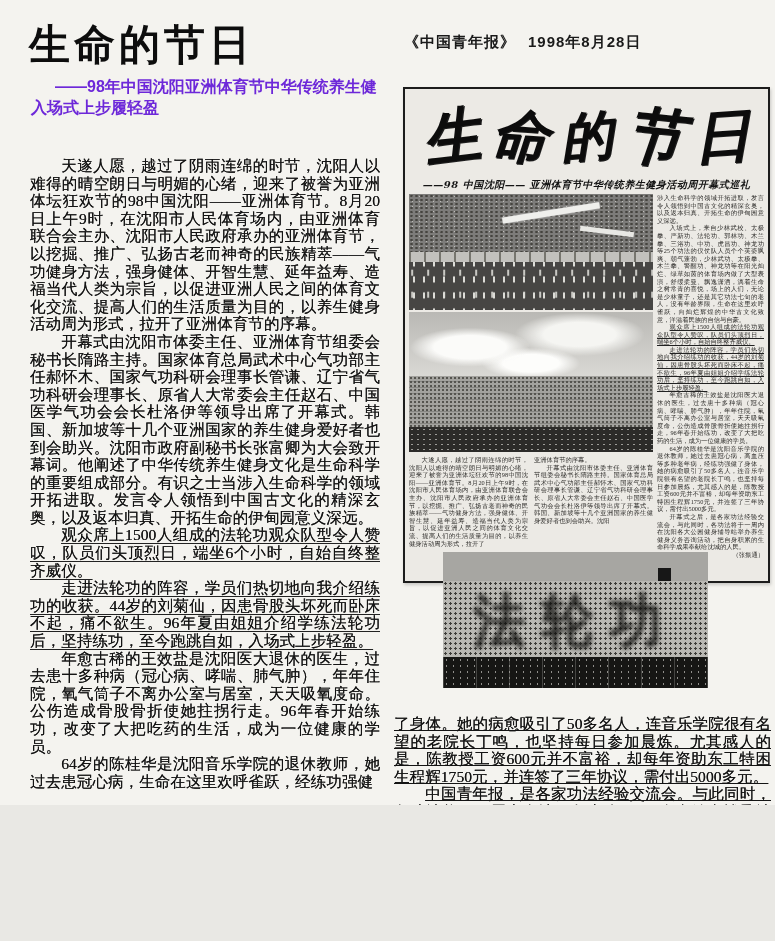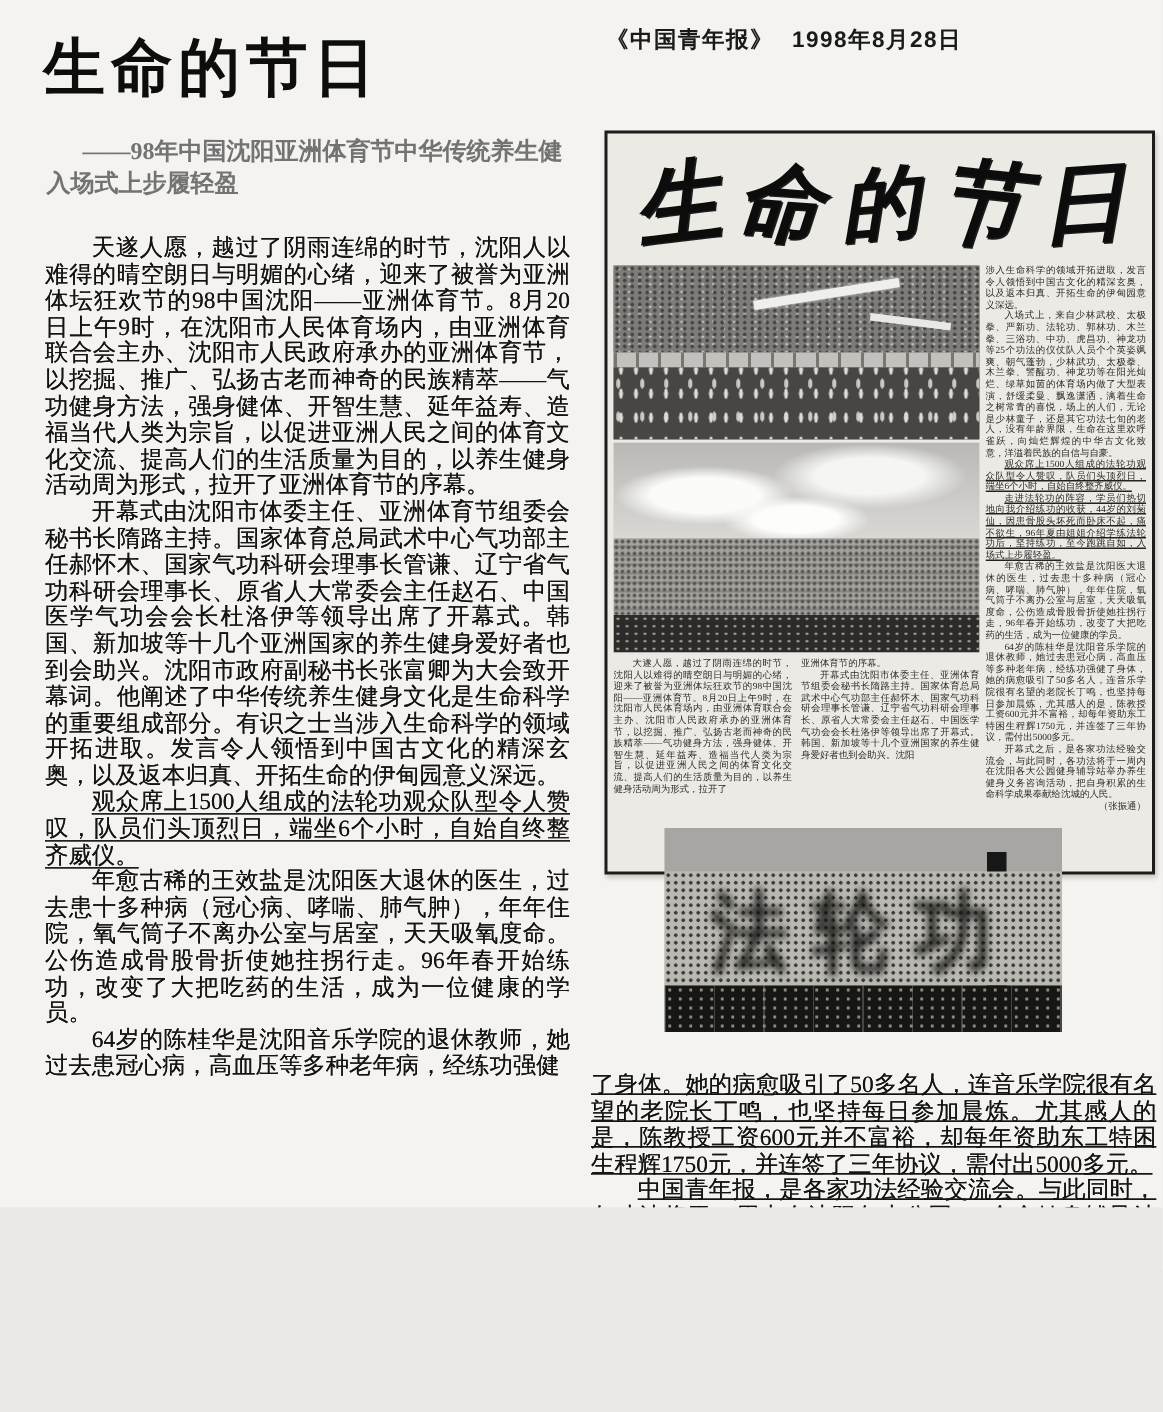--- a/index.html
+++ b/index.html
@@ -11,30 +11,30 @@
     color:#161616;
   }
   
   .main-title{
     position:absolute;left:29px;top:18px;
     font-family:"Liberation Sans","DejaVu Sans",sans-serif;
     font-weight:bold;font-size:41px;letter-spacing:4px;color:#0d0d0d;
     transform:scaleY(1.02);white-space:nowrap;
   }
   .source-line{
-    position:absolute;left:404px;top:17px;
+    position:absolute;left:404px;top:33px;
     font-family:"Liberation Sans","DejaVu Sans",sans-serif;
     font-size:15px;font-weight:bold;letter-spacing:1px;color:#1a1a1a;
     white-space:nowrap;
   }
   .source-line .gap{display:inline-block;width:12px;}
   .subtitle{
-    position:absolute;left:31px;top:91px;width:356px;
-    font-family:Liberation Serif, serif;
-    font-weight:bold;font-size:16px;line-height:21px;color:#737373;
+    position:absolute;left:31px;top:76px;width:356px;
+    font-family:Liberation Sans, sans-serif;
+    font-weight:bold;font-size:16px;line-height:21px;color:#6d28d9;
   }
   .subtitle .l1{padding-left:24px;display:block;}
   .subtitle .l2{display:block;}
   
   .body-col{
     text-align:justify;font-size:15.6px;line-height:17.6px;
     color:#141414;text-shadow:0 0 .4px #2a2a2a;margin-top:16px;
   }
   .body-col p{margin:0;text-indent:2em;}
   .left-col{position:absolute;left:30px;top:141px;width:350px;height:795px;overflow:hidden;}
@@ -188,32 +188,34 @@
   </div>
   <div class="subtitle">
     <span class="l1">——98年中国沈阳亚洲体育节中华传统养生健</span>
     <span class="l2">入场式上步履轻盈</span>
   </div>
 
   <div class="body-col left-col">
     <p>天遂人愿，越过了阴雨连绵的时节，沈阳人以难得的晴空朗日与明媚的心绪，迎来了被誉为亚洲体坛狂欢节的98中国沈阳——亚洲体育节。8月20日上午9时，在沈阳市人民体育场内，由亚洲体育联合会主办、沈阳市人民政府承办的亚洲体育节，以挖掘、推广、弘扬古老而神奇的民族精萃——气功健身方法，强身健体、开智生慧、延年益寿、造福当代人类为宗旨，以促进亚洲人民之间的体育文化交流、提高人们的生活质量为目的，以养生健身活动周为形式，拉开了亚洲体育节的序幕。</p>
     <p>开幕式由沈阳市体委主任、亚洲体育节组委会秘书长隋路主持。国家体育总局武术中心气功部主任郝怀木、国家气功科研会理事长管谦、辽宁省气功科研会理事长、原省人大常委会主任赵石、中国医学气功会会长杜洛伊等领导出席了开幕式。韩国、新加坡等十几个亚洲国家的养生健身爱好者也到会助兴。沈阳市政府副秘书长张富卿为大会致开幕词。他阐述了中华传统养生健身文化是生命科学的重要组成部分。有识之士当涉入生命科学的领域开拓进取。发言令人领悟到中国古文化的精深玄奥，以及返本归真、开拓生命的伊甸园意义深远。</p>
     <p class="u">观众席上1500人组成的法轮功观众队型令人赞叹，队员们头顶烈日，端坐6个小时，自始自终整齐威仪。</p>
+    <p class="u">走进法轮功的阵容，学员们热切地向我介绍练功的收获。44岁的刘菊仙，因患骨股头坏死而卧床不起，痛不欲生。96年夏由姐姐介绍学练法轮功后，坚持练功，至今跑跳自如，入场式上步轻盈。</p>
     <p>年愈古稀的王效盐是沈阳医大退休的医生，过去患十多种病（冠心病、哮喘、肺气肿），年年住院，氧气筒子不离办公室与居室，天天吸氧度命。公伤造成骨股骨折使她拄拐行走。96年春开始练功，改变了大把吃药的生活，成为一位健康的学员。</p>
-    <p>64岁的陈桂华是沈阳音乐学院的退休教师，她过去患冠心病，高血压等多种老年病，经练功强健</p>
+    <p>64岁的陈桂华是沈阳音乐学院的退休教师，她过去患冠心病，生命在这里欢呼雀跃，经练功强健</p>
   </div>
 
   <div class="clipping">
     <div class="clip-title-row">
       <span class="ch">生</span>
       <span class="ch">命</span>
       <span class="ch">的</span>
       <span class="ch">节</span>
       <span class="ch">日</span>
     </div>
+    <div class="clip-subtitle">——98 中国沈阳—— 亚洲体育节中华传统养生健身活动周开幕式巡礼</div>
     <div class="clip-body">
       <div class="clip-left">
         <div class="photo photo1">
           <div class="p1-upper"></div>
           <div class="p1-banner"></div>
           <div class="p1-banner2"></div>
           <div class="p1-rail"></div>
           <div class="p1-field"></div>
         </div>
         <div class="photo photo2">

